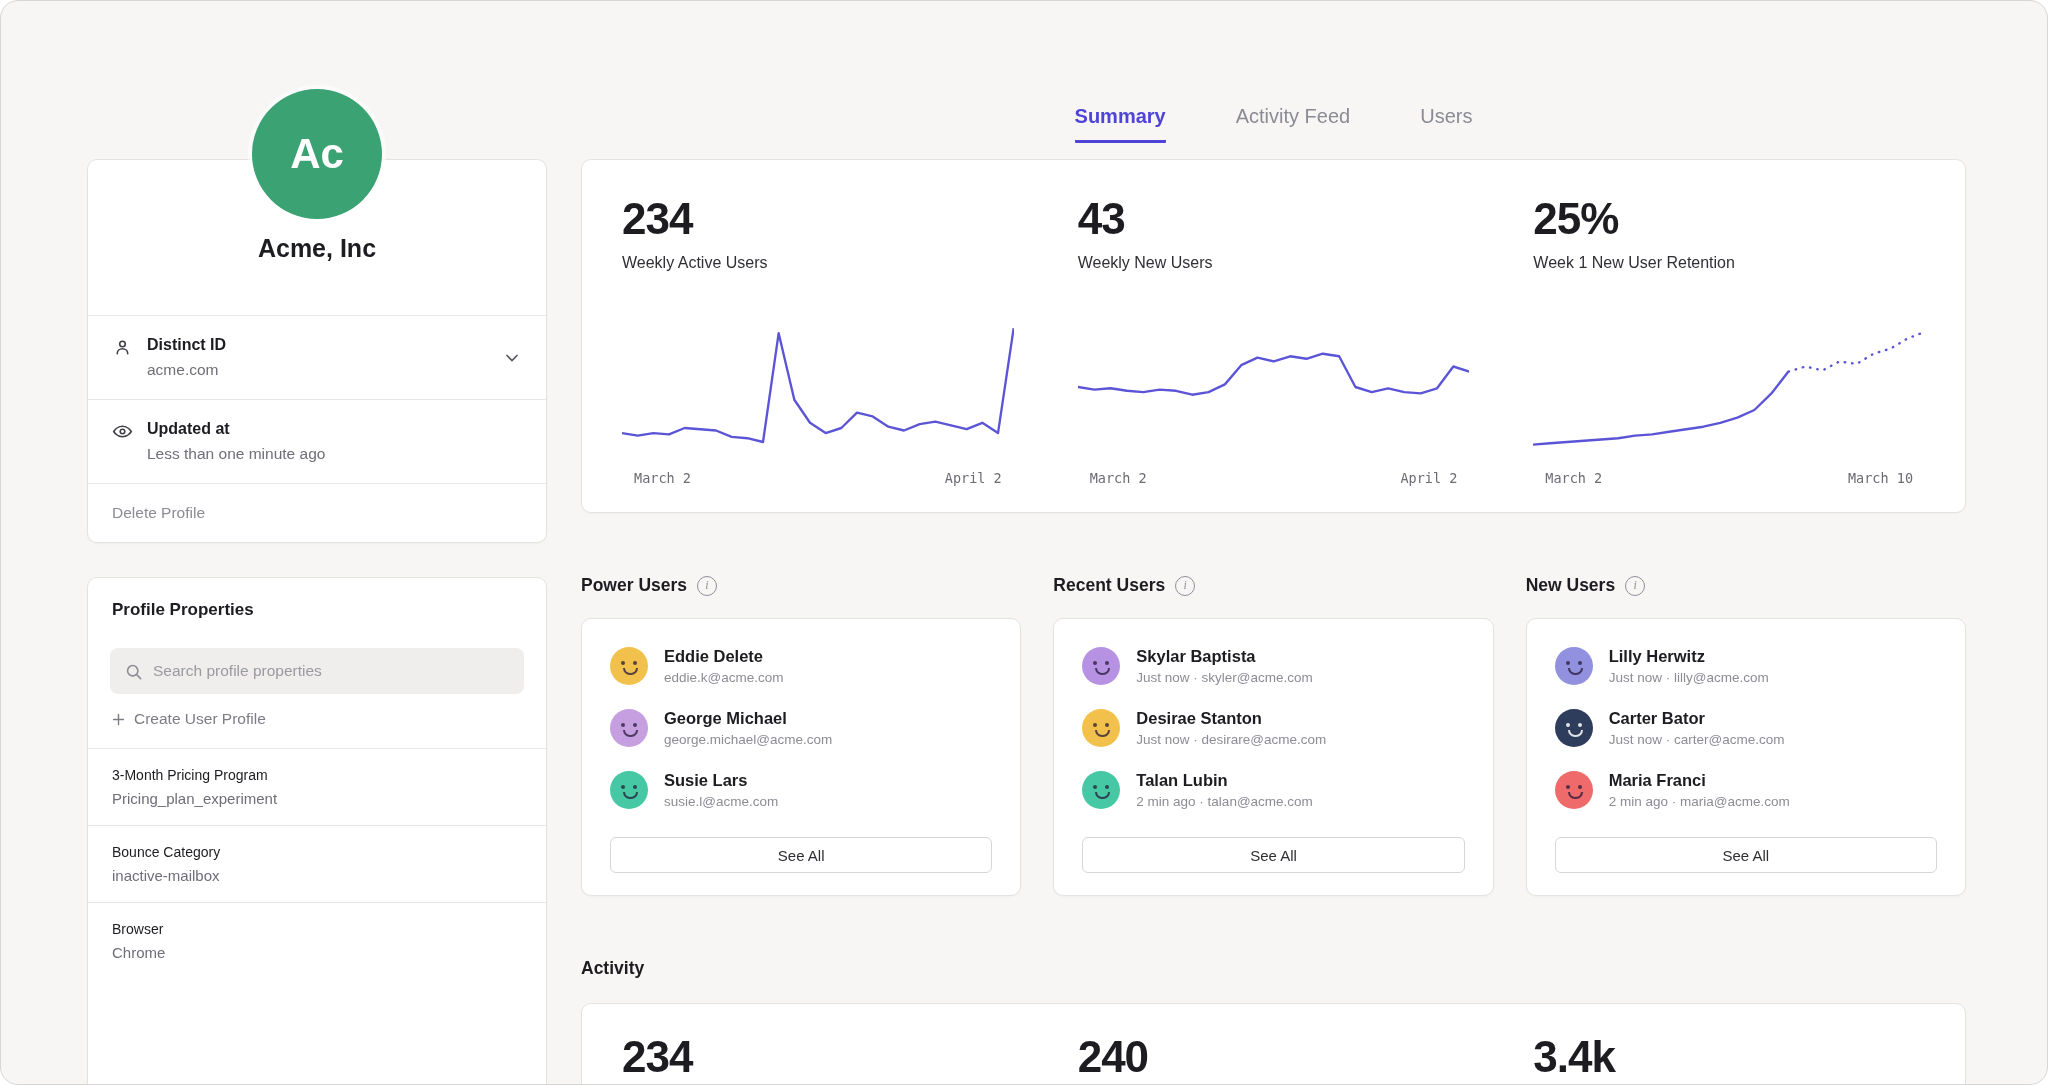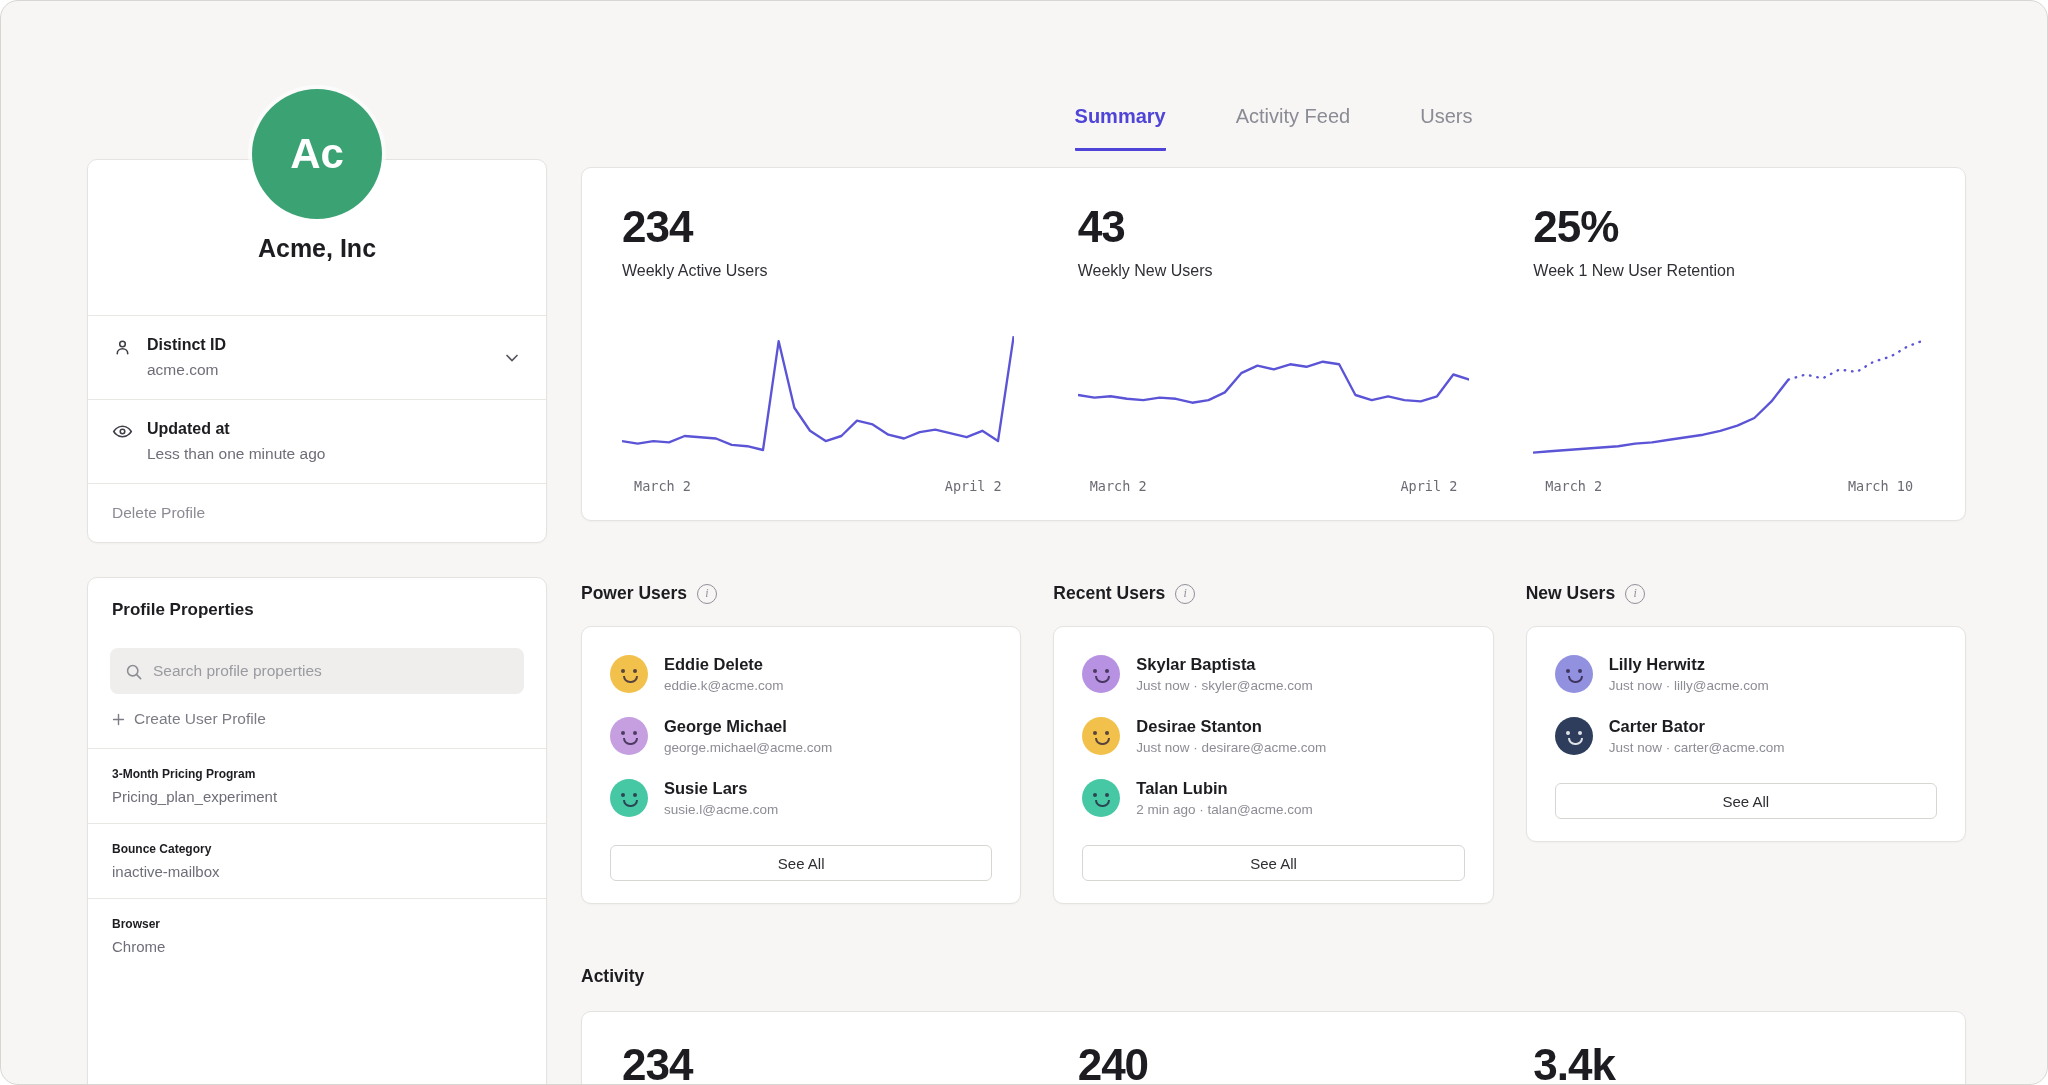--- a/index.html
+++ b/index.html
@@ -55,27 +55,27 @@
     font-family:inherit; font-size:15.5px; color:#0369a1;
   }
   .search-box input::placeholder { color:#9a9aa1; }
   .create-row {
     margin:16px 22px 20px; color:#7c7c85; font-size:15.5px;
     display:flex; align-items:center; gap:7px; cursor:pointer;
   }
   .create-row .plus { width:17px; height:17px; color:#7c7c85; }
   .create-row .plus svg { width:100%; height:100%; }
   .prop-row { border-top:1px solid #e9e7e4; padding:18px 24px; cursor:pointer; }
-  .prop-name { font-weight:700; font-size:12px; margin-bottom:7px; }
+  .prop-name { font-weight:400; font-size:14px; margin-bottom:7px; }
   .prop-value { color:#6e6e78; font-size:15px; }
 
   
   .main-col { position:absolute; left:580px; top:0; width:1385px; }
   .tabs { display:flex; justify-content:center; gap:70px; margin-top:104px; }
-  .tab { font-size:20px; color:#8b8b95; padding-bottom:20px; cursor:pointer; border-bottom:3px solid transparent; }
+  .tab { font-size:20px; color:#8b8b95; padding-bottom:12px; cursor:pointer; border-bottom:3px solid transparent; }
   .tab.active { color:#4f44d8; font-weight:700; border-bottom-color:#4f44d8; border-radius:1px; }
 
   .metrics-card { margin-top:16px; padding:34px 40px 26px; display:flex; gap:64px; }
   .metric { flex:1; min-width:0; display:flex; flex-direction:column; }
   .metric-value { font-size:44px; font-weight:700; letter-spacing:-1px; }
   .metric-label { font-size:16px; color:#2f2f36; margin-top:10px; }
   .spark { width:100%; height:138px; margin-top:46px; display:block; }
   .axis {
     display:flex; justify-content:space-between; margin-top:14px; padding:0 12px;
     font-family:"DejaVu Sans Mono", monospace; font-size:13.5px; color:#6b6b74;
@@ -321,20 +321,27 @@
               <div class="u-detail">Just now · lilly@acme.com</div>
             </div>
           </div>
           <div class="user-row">
             <span class="u-avatar dark" style="background: rgb(46, 61, 92);"></span>
             <div>
               <div class="u-name">Carter Bator</div>
               <div class="u-detail">Just now · carter@acme.com</div>
             </div>
           </div>
+          <div class="user-row">
+            <span class="u-avatar" style="background: rgb(239, 106, 106);"></span>
+            <div>
+              <div class="u-name">Maria Franci</div>
+              <div class="u-detail">2 min ago · maria@acme.com</div>
+            </div>
+          </div>
           <button class="see-all">See All</button>
         </div>
       </section>
     </div>
 
     <h3 class="activity-title">Activity</h3>
     <section class="card activity-card">
       <div class="activity-stat">234</div>
       <div class="activity-stat">240</div>
       <div class="activity-stat">3.4k</div>

